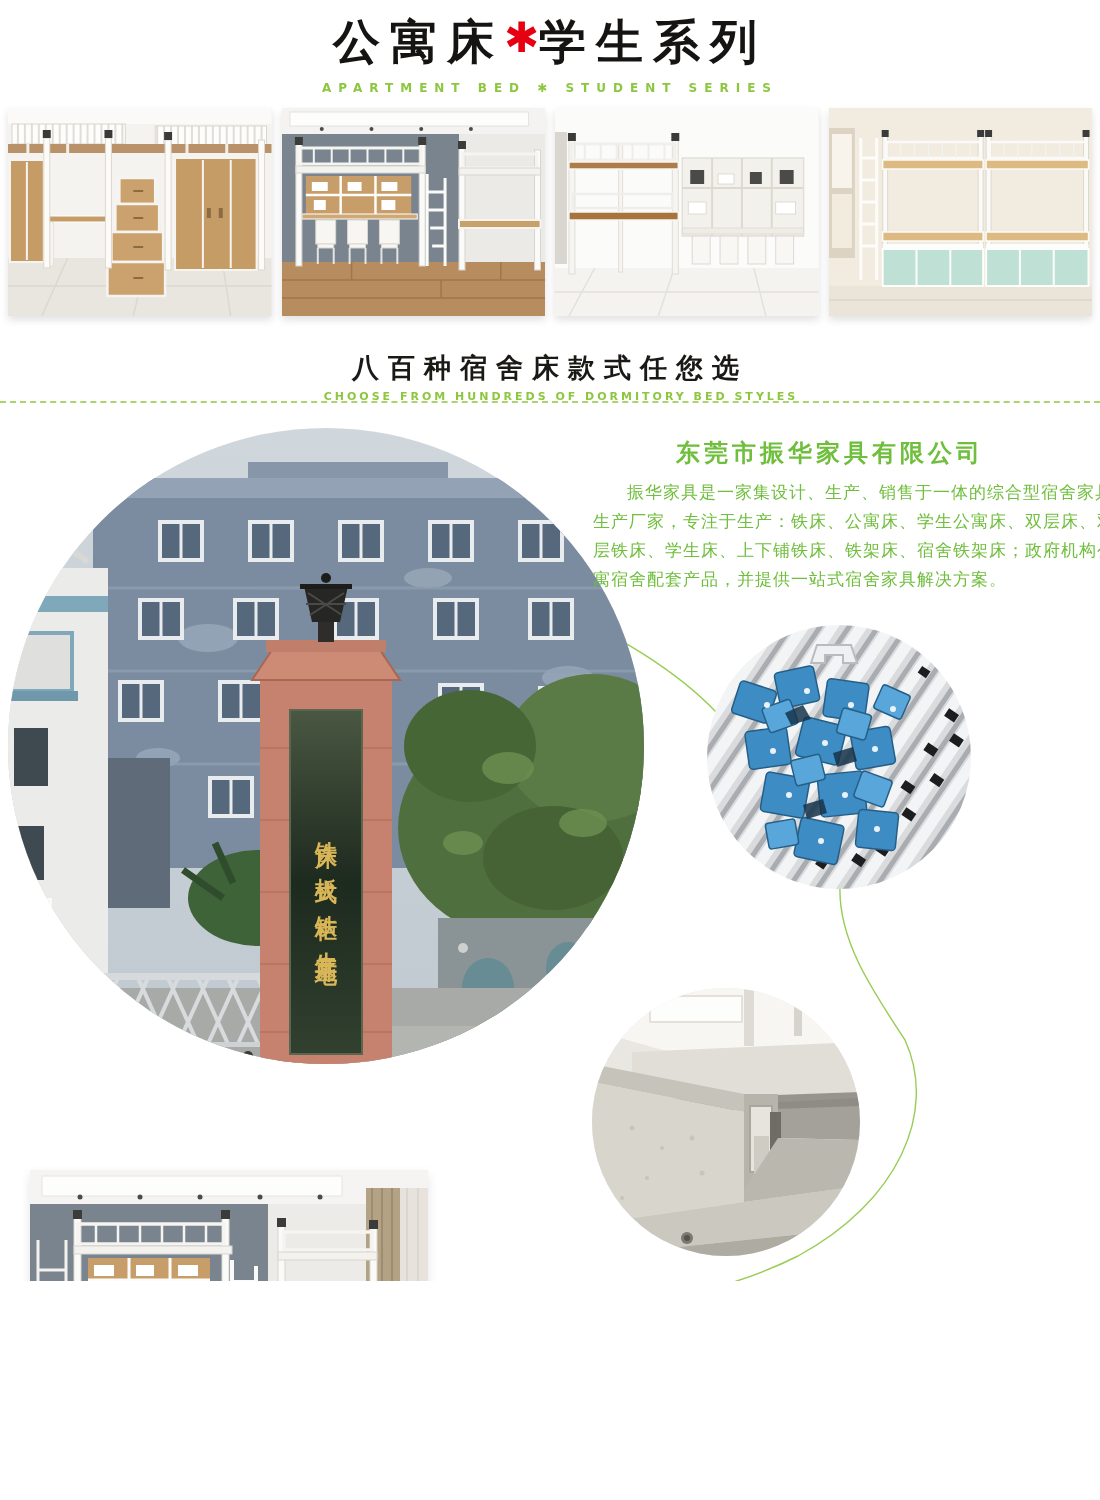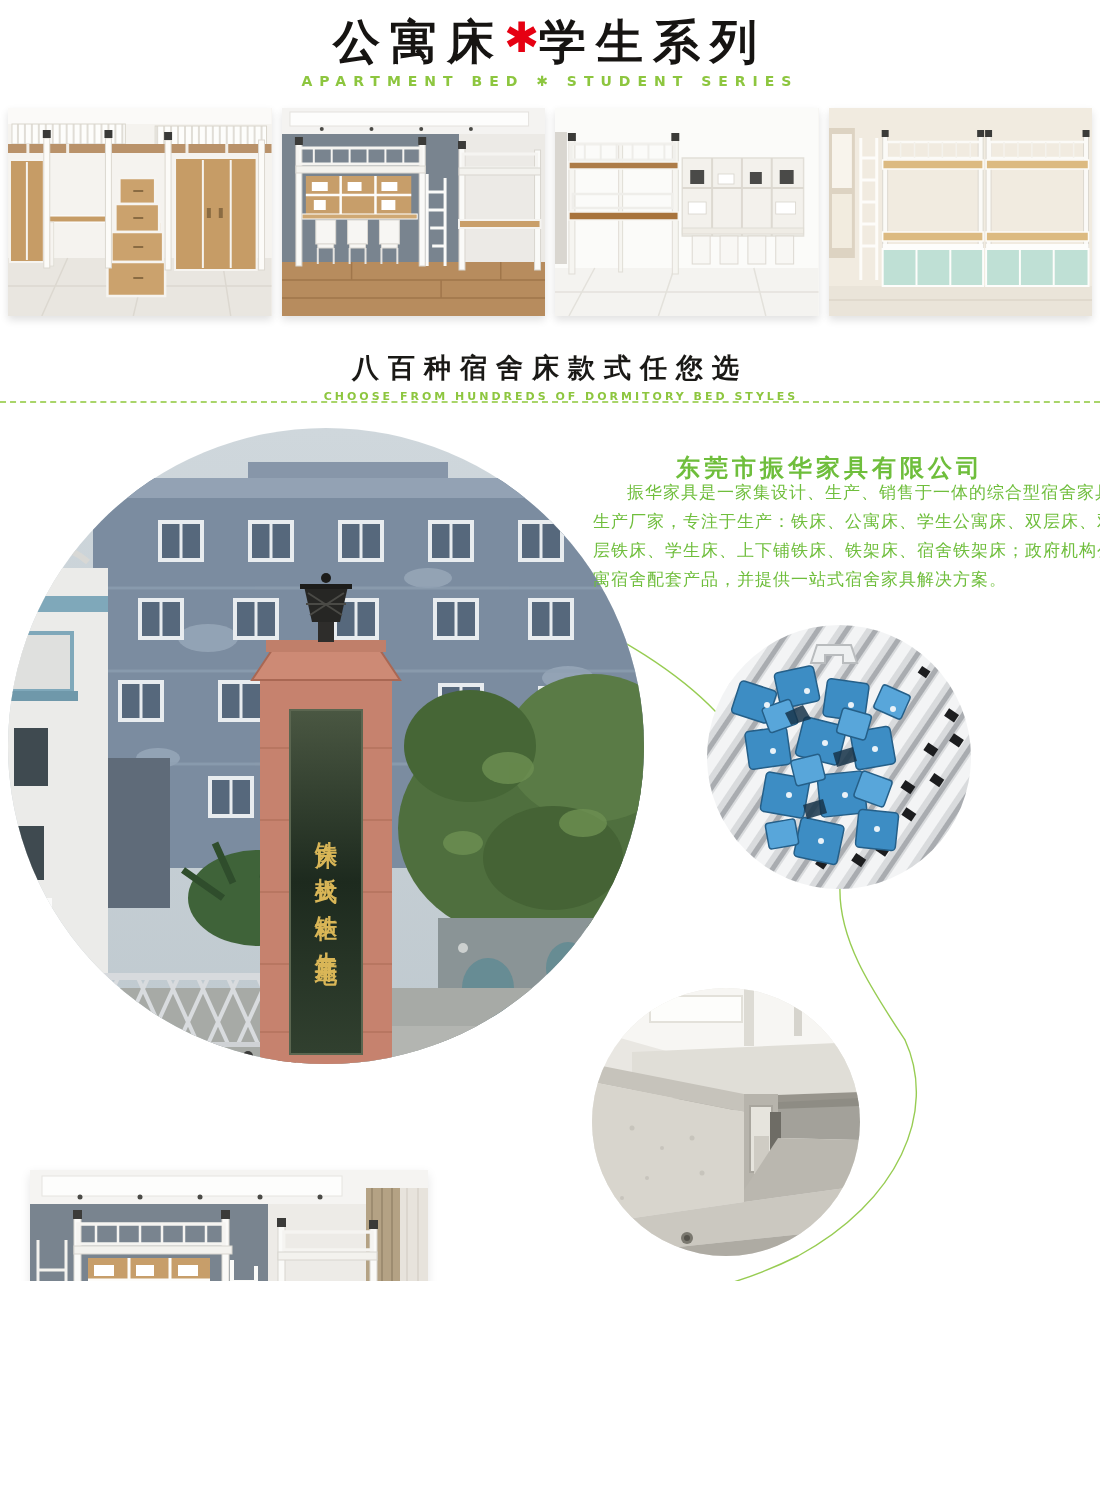--- a/index.html
+++ b/index.html
@@ -2,21 +2,21 @@
 <html><head>
 <meta charset="utf-8">
 <style>
   html,body{margin:0;padding:0;background:#fff;}
   .page{position:relative;width:1100px;height:1281px;background:#fff;overflow:hidden;
         font-family:"DejaVu Sans","Liberation Sans",sans-serif;}
   
   .hdr{position:absolute;top:16px;left:0;width:100%;text-align:center;z-index:3;}
   .title-cn{font-size:47px;font-weight:bold;color:#161412;letter-spacing:10px;line-height:1.05;}
   .title-cn .star{color:#e60012;font-size:42px;vertical-align:6px;letter-spacing:0;}
-  .title-en{margin-top:7px;font-size:14px;font-weight:bold;color:#8dc63f;letter-spacing:7px;}
+  .title-en{margin-top:15px;font-size:12px;font-weight:bold;color:#8dc63f;letter-spacing:7px;}
   
   .gallery{position:absolute;top:108px;left:8px;width:1084px;height:208px;display:flex;gap:10px;z-index:3;}
   .photo{flex:1;height:208px;box-shadow:0 4px 8px rgba(0,0,0,.12);overflow:hidden;background:#f4f2ee;}
   .photo svg{display:block;width:100%;height:100%;}
   
   .banner{position:absolute;top:350px;left:0;width:100%;text-align:center;z-index:3;}
   .banner-cn{font-size:27px;font-weight:bold;color:#1a1916;letter-spacing:9px;}
   .banner-en{margin-top:4px;font-size:11px;font-weight:bold;color:#8dc63f;letter-spacing:3px;margin-left:22px;}
   .divider{position:absolute;top:401px;left:0;width:1100px;border-top:2px dashed #a9d56a;z-index:3;}
   
@@ -25,21 +25,21 @@
   .circle{position:absolute;border-radius:50%;overflow:hidden;z-index:2;}
   .big-circle{left:8px;top:428px;width:636px;height:636px;}
   .c2{left:707px;top:625px;width:264px;height:264px;}
   .c3{left:592px;top:988px;width:268px;height:268px;}
   .circle svg{display:block;width:100%;height:100%;}
   .pillar-sign{position:absolute;left:287px;top:292px;width:62px;height:332px;
       writing-mode:vertical-rl;text-orientation:upright;color:#d9b657;
       font-size:22px;font-weight:bold;letter-spacing:4px;line-height:62px;text-align:center;}
   
   .company-name{position:absolute;left:568px;top:437px;width:524px;text-align:center;
-      font-size:24px;font-weight:bold;color:#6fbe3c;letter-spacing:4px;z-index:3;margin-top:15px;}
+      font-size:24px;font-weight:bold;color:#6fbe3c;letter-spacing:4px;z-index:3;}
   .green-par{position:absolute;color:#6fbe3c;font-size:17px;line-height:29px;
       letter-spacing:1px;text-indent:2em;margin:0;z-index:3;}
   .intro{left:568px;top:478px;width:522px;margin-left:25px;}
   .history{left:566px;top:1330px;width:526px;font-size:17.5px;line-height:32px;}
   
   .bottom-photo{position:absolute;left:30px;top:1170px;width:398px;height:263px;
       box-shadow:0 4px 10px rgba(0,0,0,.10);overflow:hidden;z-index:2;}
   .bottom-photo svg{display:block;width:100%;height:100%;}
 </style>
 </head>

